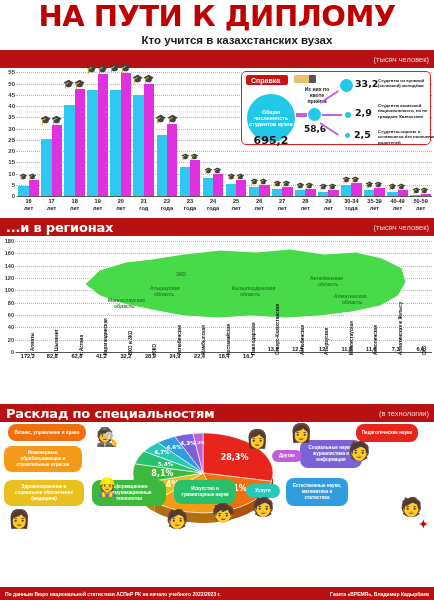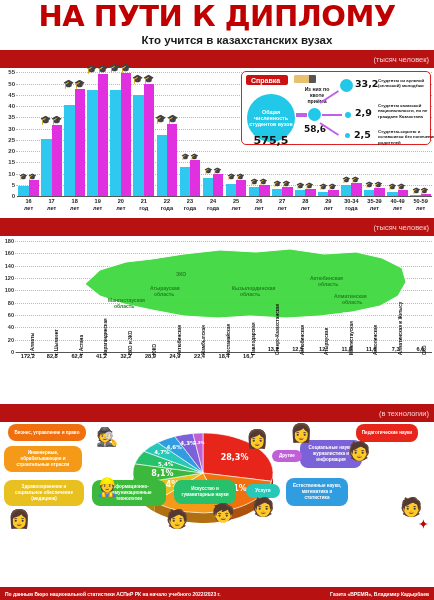--- a/index.html
+++ b/index.html
@@ -413,21 +413,21 @@
       <div class="c1-xlab">
         <span>50-59</span>
         <span>лет</span>
       </div>
     </div>
 
   <div class="infobox">
     <div class="pencil"></div>
     <div class="spravka">Справка</div>
     <div class="bubble-big">Общая численность студентов вузов</div>
-    <div class="total-val">575,5</div>
+    <div class="total-val">695,2</div>
     <div class="arrow-main"></div>
     <div class="mid-note">Из них по квоте приёма</div>
     <div class="mid-bubble"></div>
     <div class="mid-val">58,6</div>
 
     <div class="spoke" style="left:78px;top:30px;width:22px;transform:rotate(-33deg);transform-origin:left center;"></div>
     <div class="spoke" style="left:80px;top:42px;width:20px;"></div>
     <div class="spoke" style="left:78px;top:50px;width:22px;transform:rotate(33deg);transform-origin:left center;"></div>
 
     <div class="leaf-dot" style="left:98px;top:7px;width:13px;height:13px;"></div>
@@ -438,20 +438,21 @@
     <div class="leaf-val" style="left:113px;top:35px;text-align:center;">2,9</div>
     <div class="leaf-txt" style="left:136px;top:31px;">Студенты казахской национальности, но не граждане Казахстана</div>
 
     <div class="leaf-dot" style="left:103px;top:61px;width:5px;height:5px;"></div>
     <div class="leaf-val" style="left:112px;top:57px;text-align:center;">2,5</div>
     <div class="leaf-txt" style="left:136px;top:57px;">Студенты-сироты и оставшиеся без попечения родителей</div>
   </div>
 </div>
 
 <div class="banner">
+  <span class="banner-title">...и в регионах</span>
   <span class="banner-unit">(тысяч человек)</span>
 </div>
 
 <div class="chart2-wrap">
   <div class="c2-plot">
     <div class="c2-grid" id="c2-grid">
         <div class="c2-gline" style="top: 2.7027%;"></div>
         <div class="c2-gline" style="top: 13.5135%;"></div>
         <div class="c2-gline" style="top: 24.3243%;"></div>
         <div class="c2-gline" style="top: 35.1351%;"></div>
@@ -624,20 +625,21 @@
       <div class="c2-xcell">
         <div class="c2-xlab">Алматинская и Жетысу</div>
       </div>
       <div class="c2-xcell">
         <div class="c2-xlab">СКО</div>
       </div>
     </div>
 </div>
 
 <div class="banner">
+  <span class="banner-title">Расклад по специальностям</span>
   <span class="banner-unit">(в технологии)</span>
 </div>
 
 <div class="chart3-wrap">
   <svg class="pie" id="pie-svg" viewBox="0 0 150 100">
       <path d="M145,46 A70,40 0 0 1 143.50066330278304,54.23450435079526 L143.50066330278304,64.23450435079526 A70,40 0 0 0 145,56 Z" fill="#e8251b" filter="brightness(0.7)" style="filter: brightness(0.72);"></path>
       <path d="M143.50066330278304,54.23450435079526 A70,40 0 0 1 94.95134837289832,84.34087156069504 L94.95134837289832,94.34087156069504 A70,40 0 0 0 143.50066330278304,64.23450435079526 Z" fill="#f07010" filter="brightness(0.7)" style="filter: brightness(0.72);"></path>
       <path d="M94.95134837289832,84.34087156069504 A70,40 0 0 1 26.444268593103637,74.81236099551627 L26.444268593103637,84.81236099551627 A70,40 0 0 0 94.95134837289832,94.34087156069504 Z" fill="#f59a18" filter="brightness(0.7)" style="filter: brightness(0.72);"></path>
       <path d="M26.444268593103637,74.81236099551627 A70,40 0 0 1 7.658062988973981,56.918077420693 L7.658062988973981,66.91807742069301 A70,40 0 0 0 26.444268593103637,84.81236099551627 Z" fill="#e8c020" filter="brightness(0.7)" style="filter: brightness(0.72);"></path>
       <path d="M7.658062988973981,56.918077420693 A70,40 0 0 1 5,46.00000000000001 L5,56.00000000000001 A70,40 0 0 0 7.658062988973981,66.91807742069301 Z" fill="#3cb83c" filter="brightness(0.7)" style="filter: brightness(0.72);"></path>

